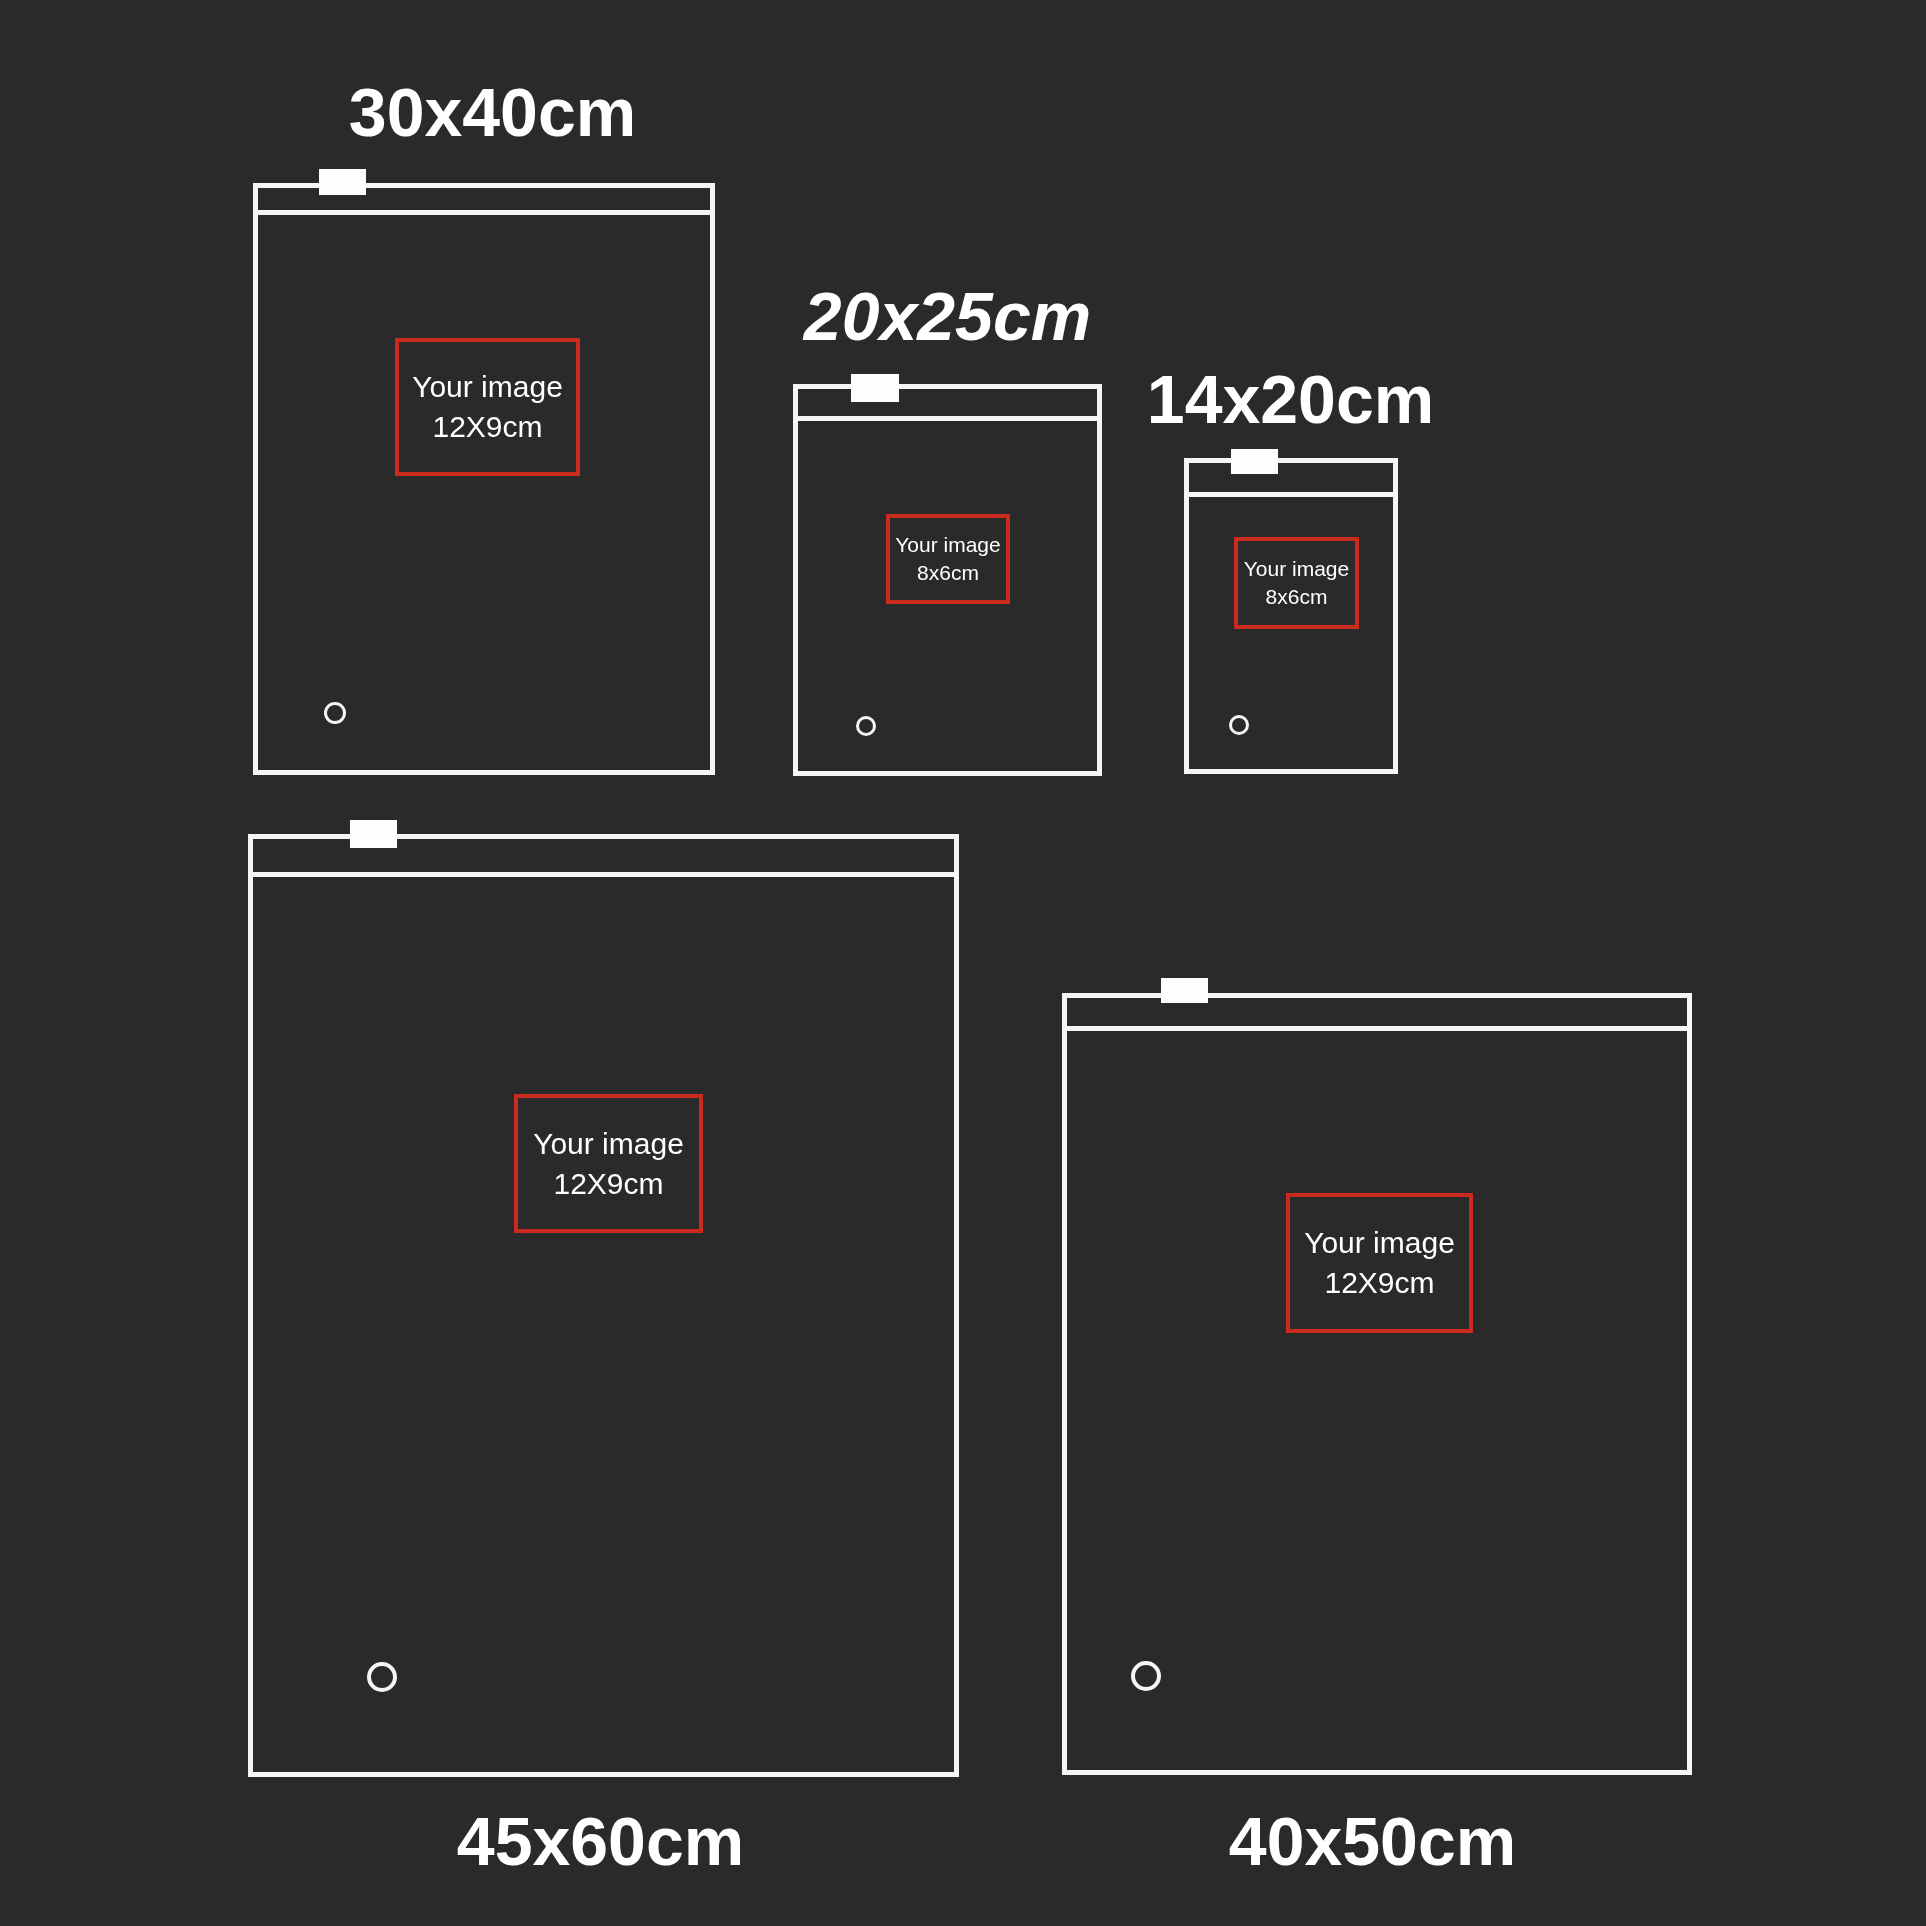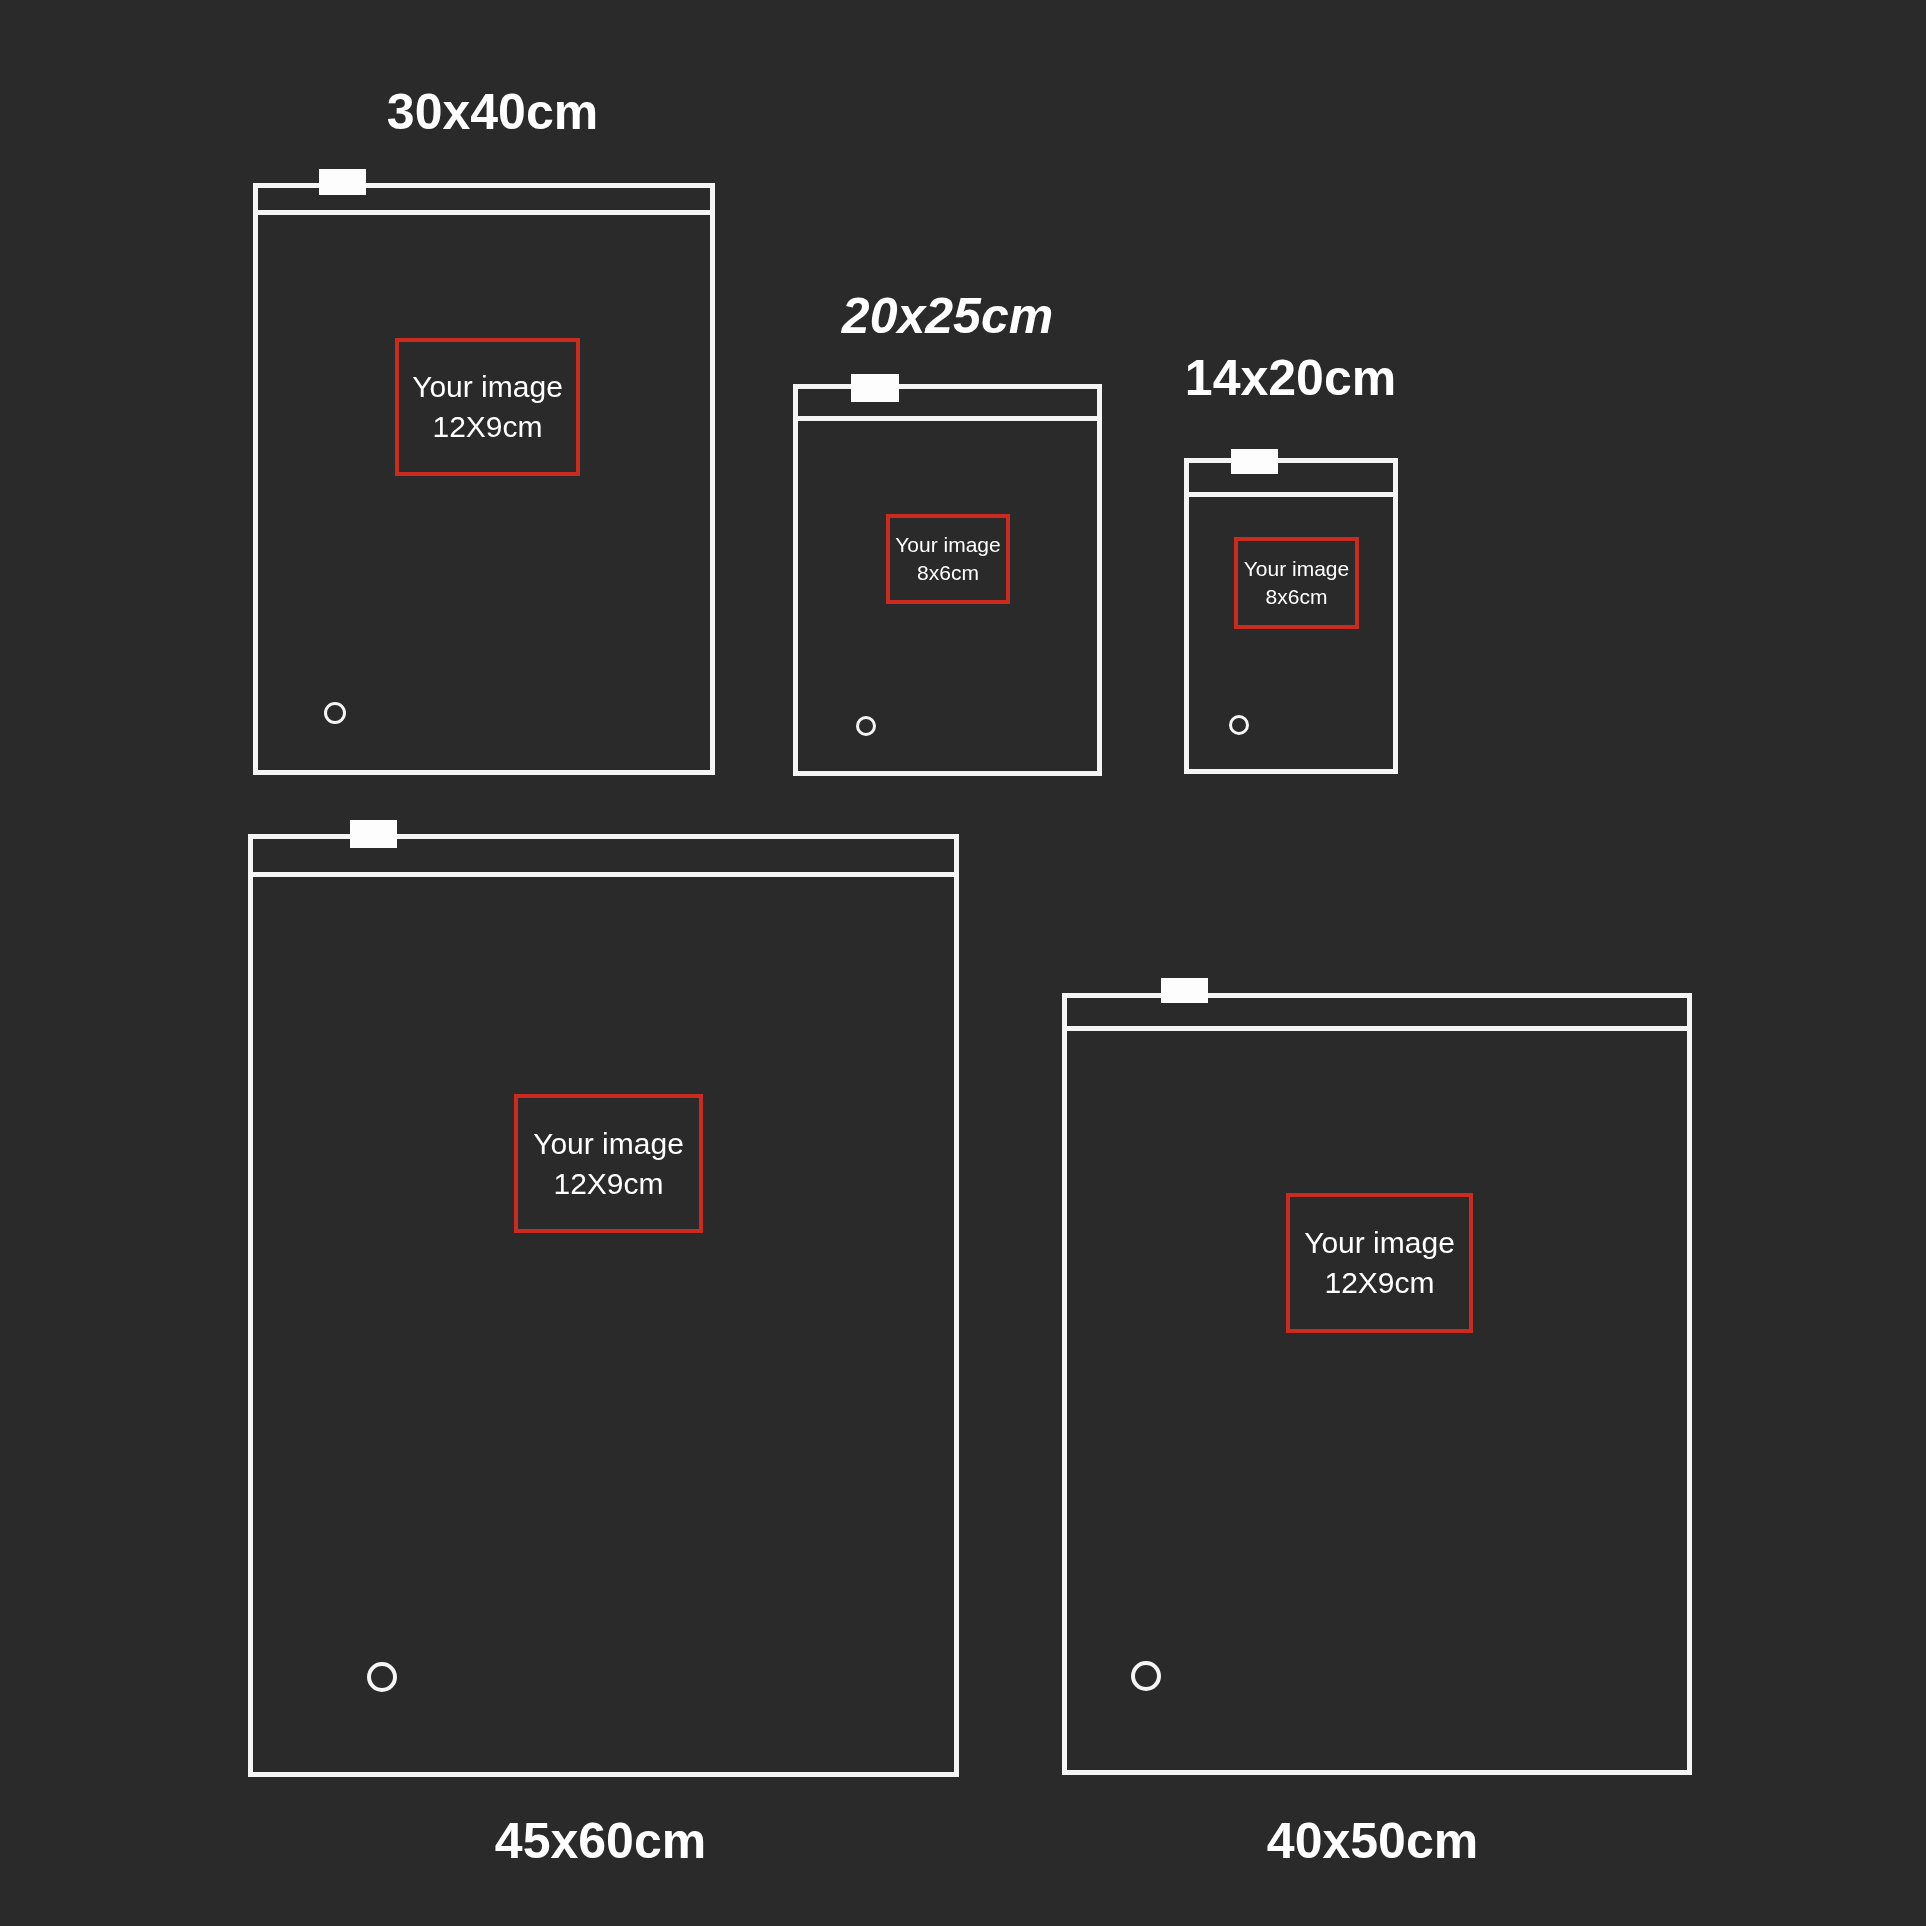--- a/index.html
+++ b/index.html
@@ -18,21 +18,21 @@
   .canvas { position: relative; width: 1927px; height: 1927px; }
 
   .bag {
     position: absolute;
     border: 5px solid var(--line);
   }
   .bag-title {
     position: absolute;
     color: var(--text);
     font-weight: 700;
-    font-size: 50px;
+    font-size: 68px;
     line-height: 65px;
     text-align: center;
     white-space: nowrap;
     width: 495px;
   }
   .seam {
     position: absolute;
     left: 0; right: 0;
     height: 5px;
     background: var(--line);
@@ -71,21 +71,21 @@
   
   #b2 .bag   { left: 793px; top: 384px; width: 309px; height: 392px; }
   #b2 .bag-title { left: 700px; top: 284px; font-style: italic; }
   #b2 .seam  { top: 27px; }
   #b2 .slider-tab { left: 53px; top: -15px; width: 48px; height: 28px; }
   #b2 .red-box { left: 88px; top: 125px; width: 124px; height: 90px; }
   #b2 .hole  { left: 58px; top: 327px; width: 20px; height: 20px; }
 
   
   #b3 .bag   { left: 1184px; top: 458px; width: 214px; height: 316px; }
-  #b3 .bag-title { left: 1043px; top: 346px; }
+  #b3 .bag-title { left: 1043px; top: 367px; }
   #b3 .seam  { top: 29px; }
   #b3 .slider-tab { left: 42px; top: -14px; width: 47px; height: 25px; }
   #b3 .red-box { left: 45px; top: 74px; width: 125px; height: 92px; }
   #b3 .hole  { left: 40px; top: 252px; width: 20px; height: 20px; }
 
   
   #b4 .bag   { left: 248px; top: 834px; width: 711px; height: 943px; }
   #b4 .bag-title { left: 353px; top: 1809px; }
   #b4 .seam  { top: 33px; }
   #b4 .slider-tab { left: 97px; top: -19px; width: 47px; height: 28px; }

